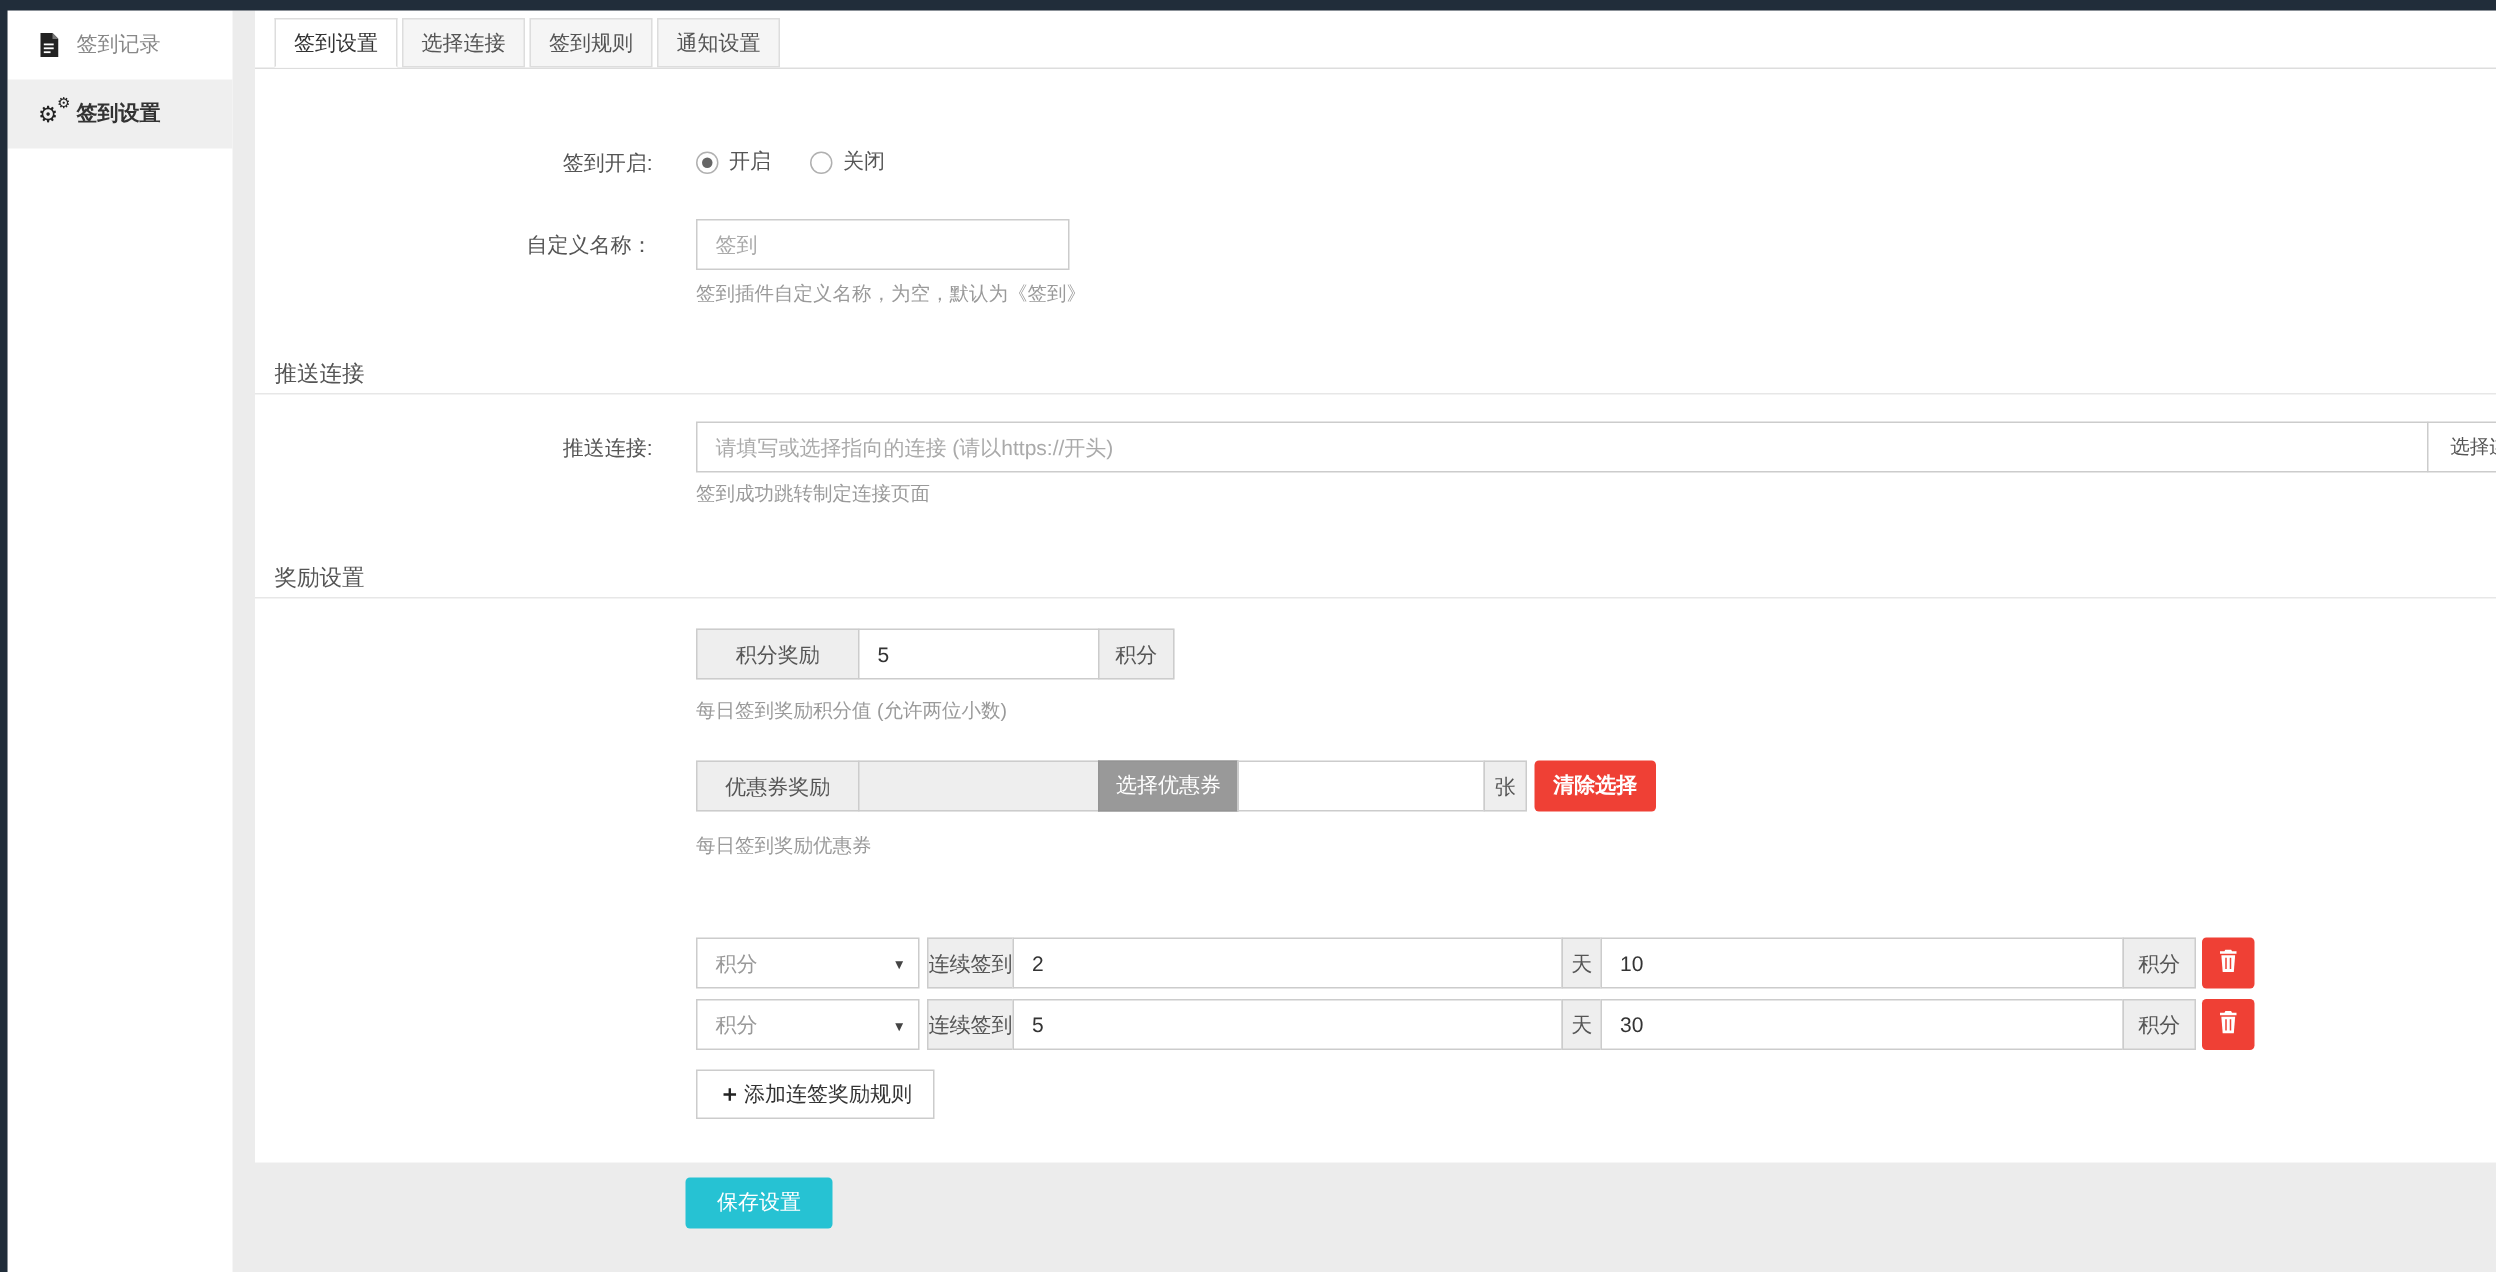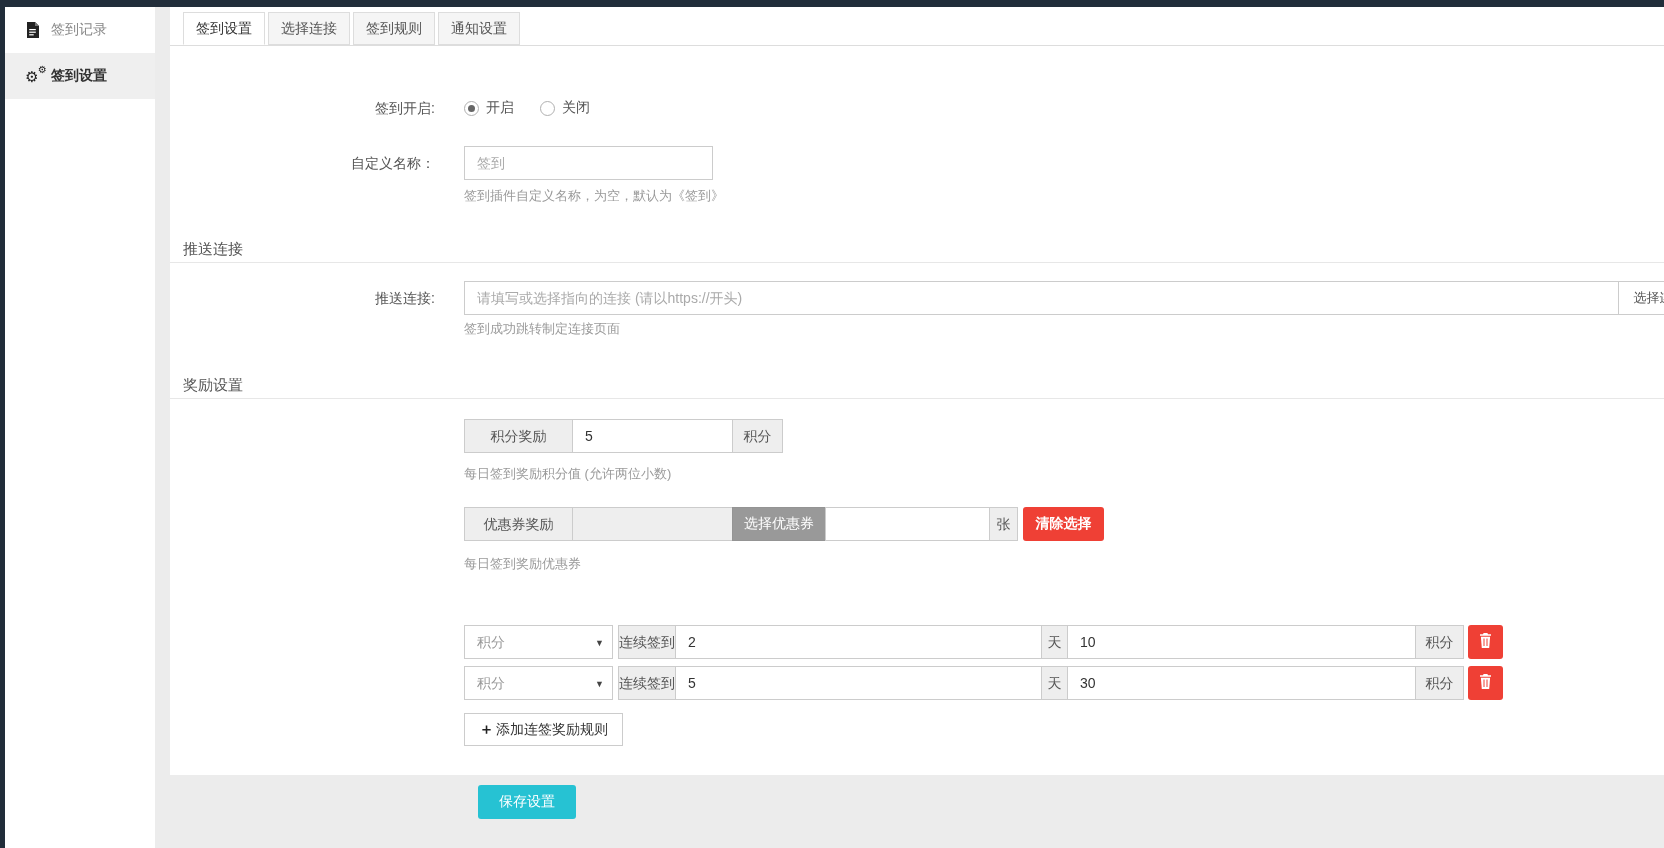--- a/index.html
+++ b/index.html
@@ -39,21 +39,21 @@
   .btn-danger { height:34px; border:none; background:#ef4035; color:#fff; font-size:14px; font-weight:bold; font-family:inherit; border-radius:3px; cursor:pointer; flex:none; }
   .btn-trash { width:35px; height:34px; background:#ef4035; border:none; border-radius:3px; margin-left:4px; display:flex; align-items:center; justify-content:center; cursor:pointer; flex:none; }
   .selectbox { width:149px; height:34px; box-sizing:border-box; border:1px solid #ccc; position:relative; background:#fff; line-height:32px; padding:0 12px; font-size:14px; color:#999; cursor:pointer; flex:none; }
   .caret { position:absolute; right:8px; top:1px; line-height:32px; font-size:9px; color:#444; }
   .radios { display:flex; align-items:center; height:34px; }
   .radio { width:15px; height:15px; box-sizing:border-box; border:1px solid #b0b0b0; border-radius:50%; background:#fff; display:inline-flex; align-items:center; justify-content:center; margin-right:7px; cursor:pointer; flex:none; }
   .radio .dot { width:7px; height:7px; border-radius:50%; background:#666; }
   .rlabel { font-size:14px; color:#555; margin-right:26px; }
   .addbtn { position:absolute; left:294px; top:706px; height:33px; box-sizing:border-box; border:1px solid #ccc; background:#fff; color:#333; font-size:14px; font-family:inherit; padding:0 14px; cursor:pointer; display:flex; align-items:center; }
   .addbtn .plus { font-weight:bold; font-size:15px; margin-right:2px; color:#222; }
-  #save { position:absolute; left:457px; top:785px; width:98px; height:34px; background:#26c2d3; color:#fff; border:none; border-radius:3px; font-size:14px; font-family:inherit; cursor:pointer; z-index:2;margin-left:21px; }
+  #save { position:absolute; left:457px; top:785px; width:98px; height:34px; background:#26c2d3; color:#fff; border:none; border-radius:3px; font-size:14px; font-family:inherit; cursor:pointer; z-index:2; }
 </style>
 </head>
 <body>
 
 <div id="topbar"></div>
 <div id="leftstrip"></div>
 
 <aside id="sidebar">
   <div class="sb-item">
     <span class="sb-ico">

